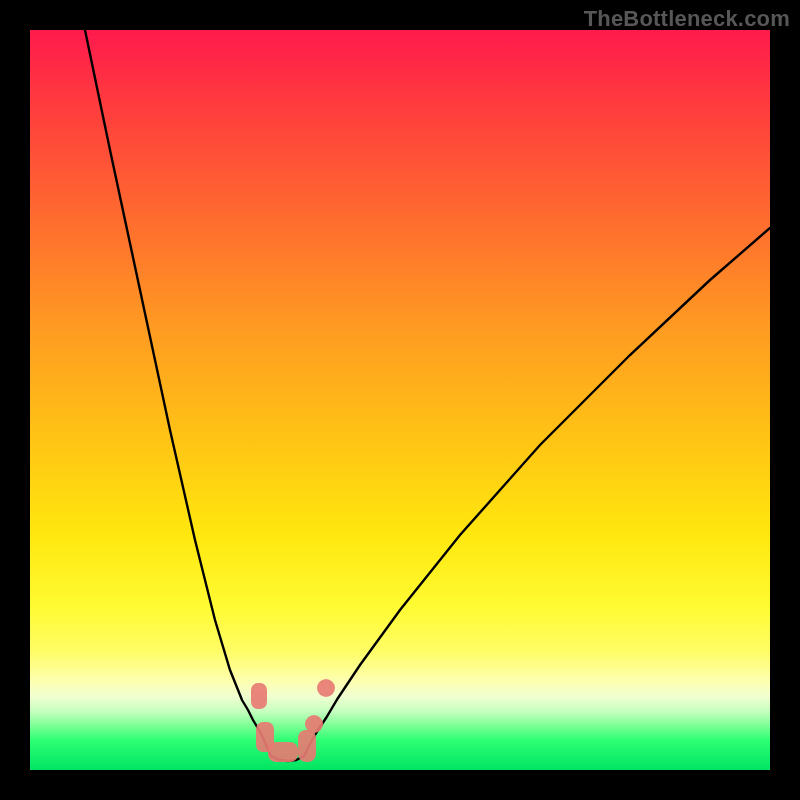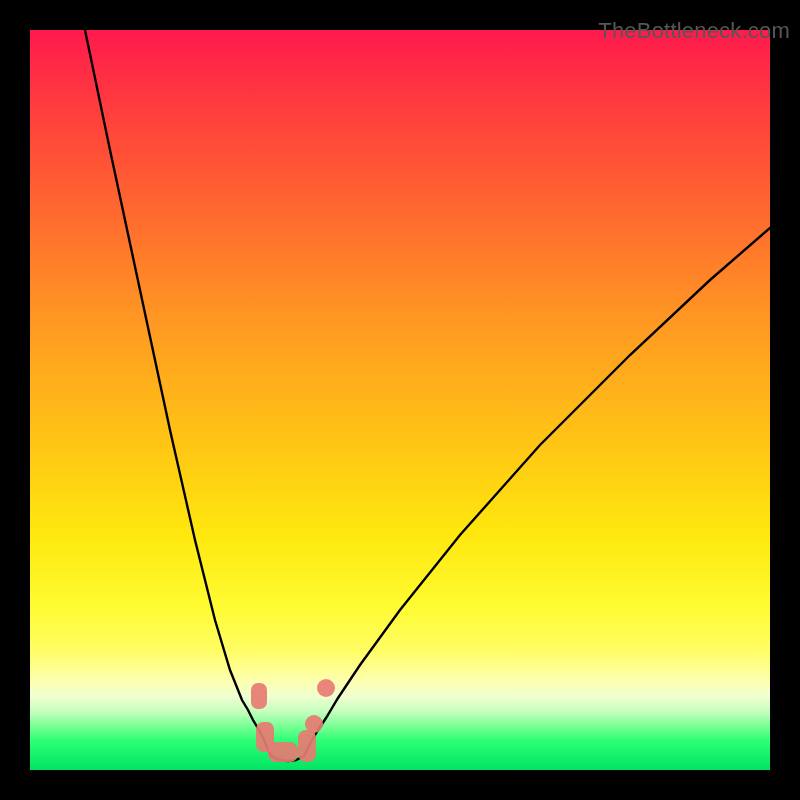--- a/index.html
+++ b/index.html
@@ -34,25 +34,25 @@
       #fdffb0 88%,
       #f1ffd0 90%,
       #c8ffc0 92%,
       #7dff96 94%,
       #2dff74 96%,
       #00e463 100%
     );
   }
   .watermark {
     position: absolute;
-    top: 18px;
+    top: 6px;
     right: 10px;
     color: #575757;
     font-size: 22px;
-    font-weight: 400;
+    font-weight: 700;
     letter-spacing: 0.2px;
     font-family: Arial, Helvetica, sans-serif;
   }
   svg.curves {
     position: absolute;
     inset: 0;
   }
   .marker {
     fill: #e77b73;
     opacity: 0.92;

